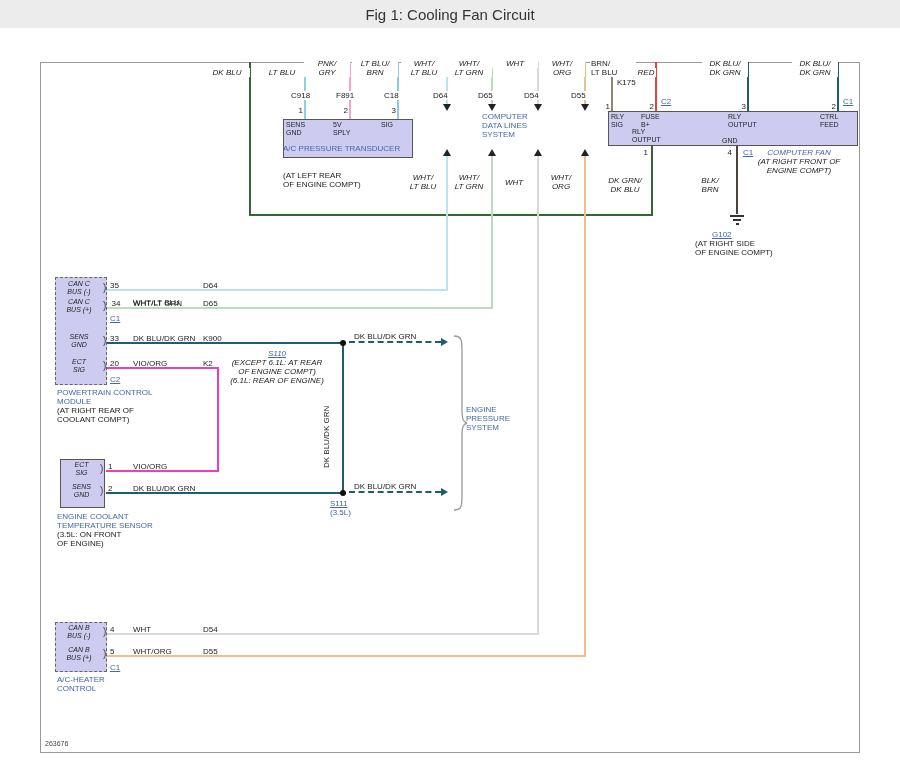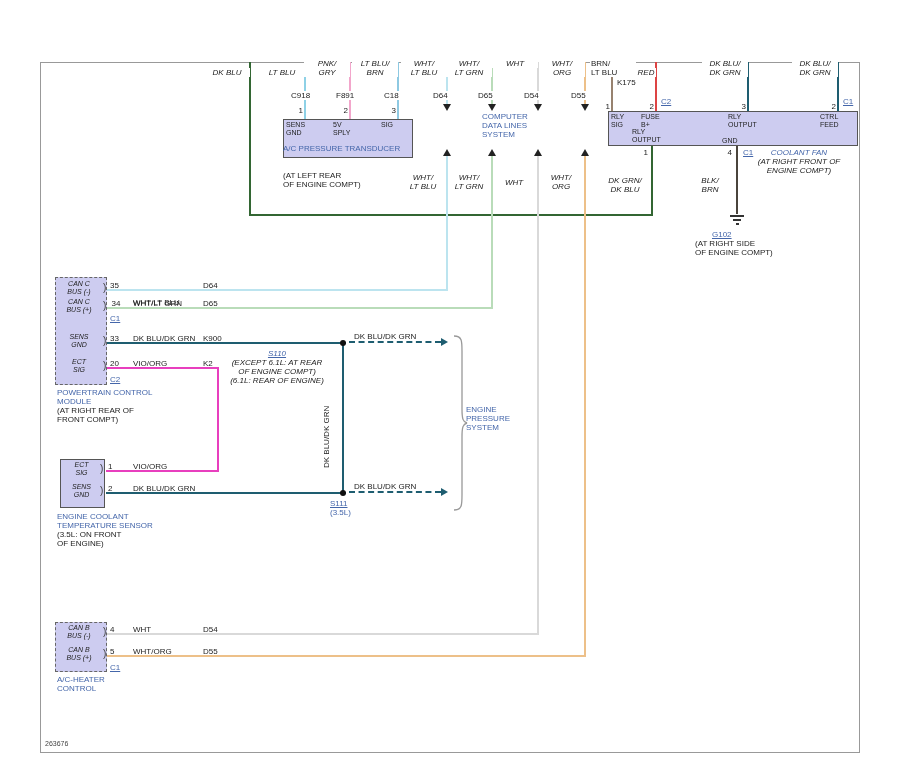--- a/index.html
+++ b/index.html
@@ -37,20 +37,23 @@
   .wc-pnk{background:#f2a6cb;} .wc-ltblubrn{background:#8ec9e2;} .wc-wlb{background:#bce4ef;}
   .wc-wlg{background:#b9dcb9;} .wc-wht{background:#d9d9d9;} .wc-worg{background:#edc089;}
   .wc-brn{background:#97826f;} .wc-red{background:#dd4444;} .wc-blk{background:#4a443c;}
   .wc-vio{background:#e83fbe;}
 </style>
 </head>
 <body>
 
 <div class="page">
 
+  <div class="hdr">
+    <span>Fig 1: Cooling Fan Circuit</span>
+  </div>
 
   <div class="frame"></div>
 
   <div class="w wc-dgb" style="left:249px;top:62px;width:2px;height:154px"></div>
   <div class="w wc-dgb" style="left:249px;top:214px;width:404px;height:2px"></div>
   <div class="w wc-dgb" style="left:651px;top:146px;width:2px;height:70px"></div>
   <div class="w wc-blk" style="left:736px;top:146px;width:2px;height:68px"></div>
 
   <div class="w wc-ltblu" style="left:304px;top:62px;width:2px;height:57px"></div>
   <div class="w wc-pnk" style="left:349px;top:62px;width:2px;height:57px"></div>
@@ -186,21 +189,21 @@
   <span class="pin c" style="left:820px;top:113px;width:34px">CTRL
 FEED</span>
   <span class="pin c" style="left:632px;top:128px;width:40px">RLY
 OUTPUT</span>
   <span class="pin c" style="left:722px;top:137px;width:30px">GND</span>
 
   <span class="num" style="left:636px;top:148px">1</span>
   <span class="num" style="left:720px;top:148px">4</span>
   <span class="lbl link bgw" style="left:742px;top:148px">C1</span>
 
-  <span class="lbl r blue" style="left:740px;top:148px;width:118px">COOLANT FAN</span>
+  <span class="lbl r blue" style="left:740px;top:148px;width:118px">COMPUTER FAN</span>
   <span class="lbl r" style="left:740px;top:157px;width:118px">(AT RIGHT FRONT OF
 ENGINE COMPT)</span>
 
   <span class="lbl r" style="left:603px;top:176px;width:44px">DK GRN/
 DK BLU</span>
   <span class="lbl r" style="left:688px;top:176px;width:44px">BLK/
 BRN</span>
 
   <span class="lbl c link" style="left:712px;top:230px;width:50px">G102</span>
   <span class="lbl c" style="left:695px;top:239px;width:84px">(AT RIGHT SIDE
@@ -233,21 +236,21 @@
   <span class="lbl" style="left:133px;top:299px">WHT/LT GRN</span>
   <span class="lbl" style="left:203px;top:299px">D65</span>
   <span class="lbl" style="left:133px;top:334px">DK BLU/DK GRN</span>
   <span class="lbl" style="left:203px;top:334px">K900</span>
   <span class="lbl" style="left:133px;top:359px">VIO/ORG</span>
   <span class="lbl" style="left:203px;top:359px">K2</span>
 
   <span class="lbl blue" style="left:57px;top:388px;width:120px">POWERTRAIN CONTROL
 MODULE</span>
   <span class="lbl" style="left:57px;top:406px;width:120px">(AT RIGHT REAR OF
-FRONT COMPT)</span>
+COOLANT COMPT)</span>
 
   <span class="lbl" style="left:354px;top:332px">DK BLU/DK GRN</span>
   <span class="lbl r link" style="left:217px;top:349px;width:120px">S110</span>
   <span class="lbl r" style="left:217px;top:358px;width:120px">(EXCEPT 6.1L: AT REAR
 OF ENGINE COMPT)
 (6.1L: REAR OF ENGINE)</span>
 
   <span class="vlbl" style="left:322px;top:386px;height:82px">DK BLU/DK GRN</span>
 
   <span class="lbl" style="left:354px;top:482px">DK BLU/DK GRN</span>

